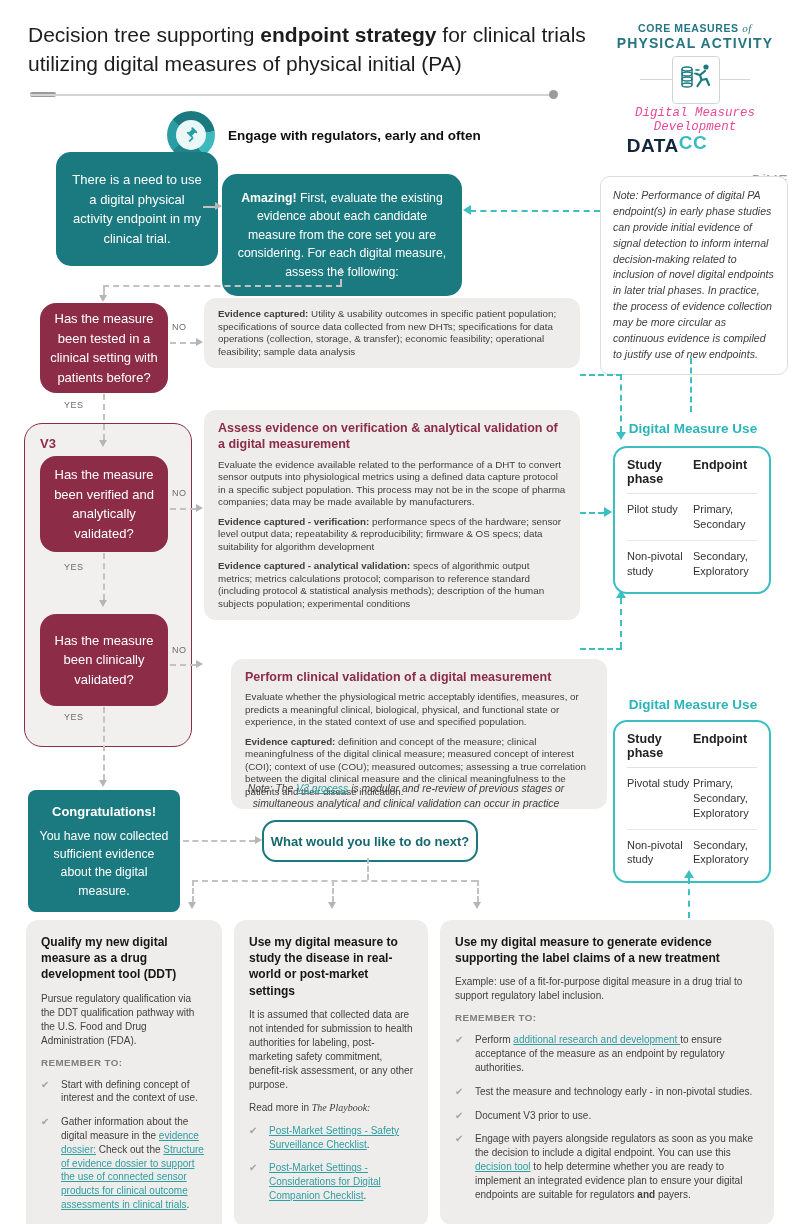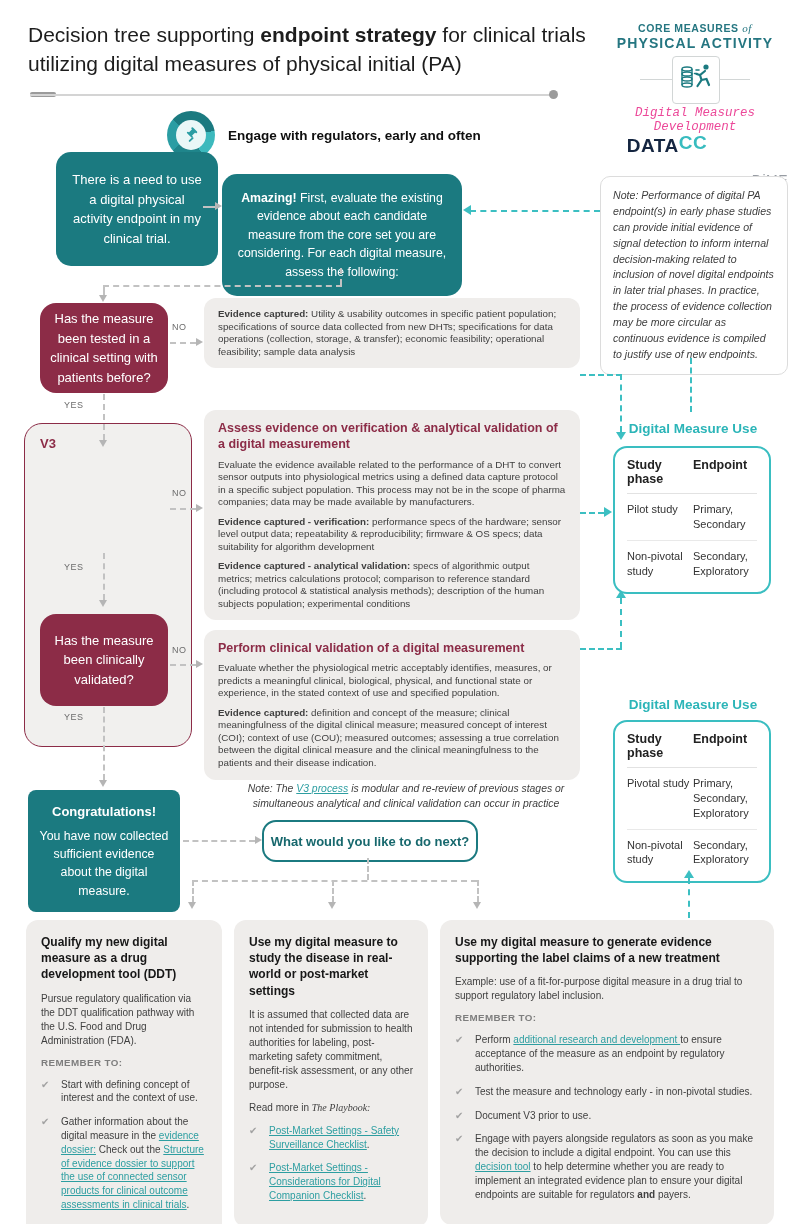--- a/index.html
+++ b/index.html
@@ -50,21 +50,21 @@
   .d2{left:40px;top:456px;width:128px;height:96px;}
   .d3{left:40px;top:614px;width:128px;height:92px;}
   .v3box{left:24px;top:423px;width:166px;height:322px;background:#f1f0ee;border:1.4px solid #8c2c47;border-radius:18px;}
   .v3lb{left:40px;top:436px;font-size:13px;font-weight:bold;color:#8c2c47;}
   .yn{font-size:9px;color:#6c6c6c;letter-spacing:.5px;}
   
   .gbox{left:204px;width:376px;background:#efedeb;border-radius:12px;padding:10px 14px;box-sizing:border-box;}
   .gbox .gt{font-size:12.5px;font-weight:bold;color:#8c2c47;line-height:1.3;margin-bottom:6px;}
   .gbox p{margin:0 0 7px 0;font-size:9.8px;line-height:1.28;color:#3f3f3f;}
   .gbox p:last-child{margin-bottom:0;}
-  .g1{top:298px;} .g2{top:410px;} .g3{top:630px;}
+  .g1{top:298px;} .g2{top:410px;} .g3{top:659px;margin-left:27px;}
   
   .v3note{left:232px;top:782px;width:348px;text-align:center;font-style:italic;font-size:10.4px;
     line-height:1.4;color:#3e3e3e;}
   .nextbox{left:262px;top:820px;width:212px;height:38px;border:2px solid #1b7a80;border-radius:14px;
     background:#fff;display:flex;align-items:center;justify-content:center;font-size:13px;font-weight:bold;color:#17686d;}
   
   .muh{width:160px;text-align:center;font-size:13.5px;font-weight:bold;color:#2cb5b8;}
   .mut{width:158px;background:#fff;border:2px solid #3abec1;border-radius:14px;padding:10px 12px 6px;box-sizing:border-box;}
   .mut .hrow{display:flex;font-size:12.5px;font-weight:bold;color:#222;padding-bottom:7px;border-bottom:1px solid #e2e2e2;}
   .mut .row{display:flex;font-size:11px;color:#333;line-height:1.35;padding:8px 0;}
@@ -171,20 +171,21 @@
 
   <div class="abs dv" style="left:340px;top:268px;height:17px;"></div>
   <div class="abs dh" style="left:103px;top:285px;width:239px;"></div>
   <div class="abs dv" style="left:103px;top:285px;height:10px;"></div>
   <div class="abs tri tr-d" style="left:99px;top:295px;"></div>
 
   <div class="abs v3box"></div>
   <div class="abs v3lb">V3</div>
 
   <div class="abs dec d1">Has the measure been tested in a clinical setting with patients before?</div>
+  <div class="abs dec d2">Has the measure been verified and analytically validated?</div>
   <div class="abs dec d3">Has the measure been clinically validated?</div>
 
   <div class="abs yn" style="left:172px;top:322px;">NO</div>
   <div class="abs dh" style="left:170px;top:342px;width:26px;"></div>
   <div class="abs tri tr-r" style="left:196px;top:338px;"></div>
   <div class="abs yn" style="left:172px;top:488px;">NO</div>
   <div class="abs dh" style="left:170px;top:508px;width:26px;"></div>
   <div class="abs tri tr-r" style="left:196px;top:504px;"></div>
   <div class="abs yn" style="left:172px;top:645px;">NO</div>
   <div class="abs dh" style="left:170px;top:664px;width:26px;"></div>

